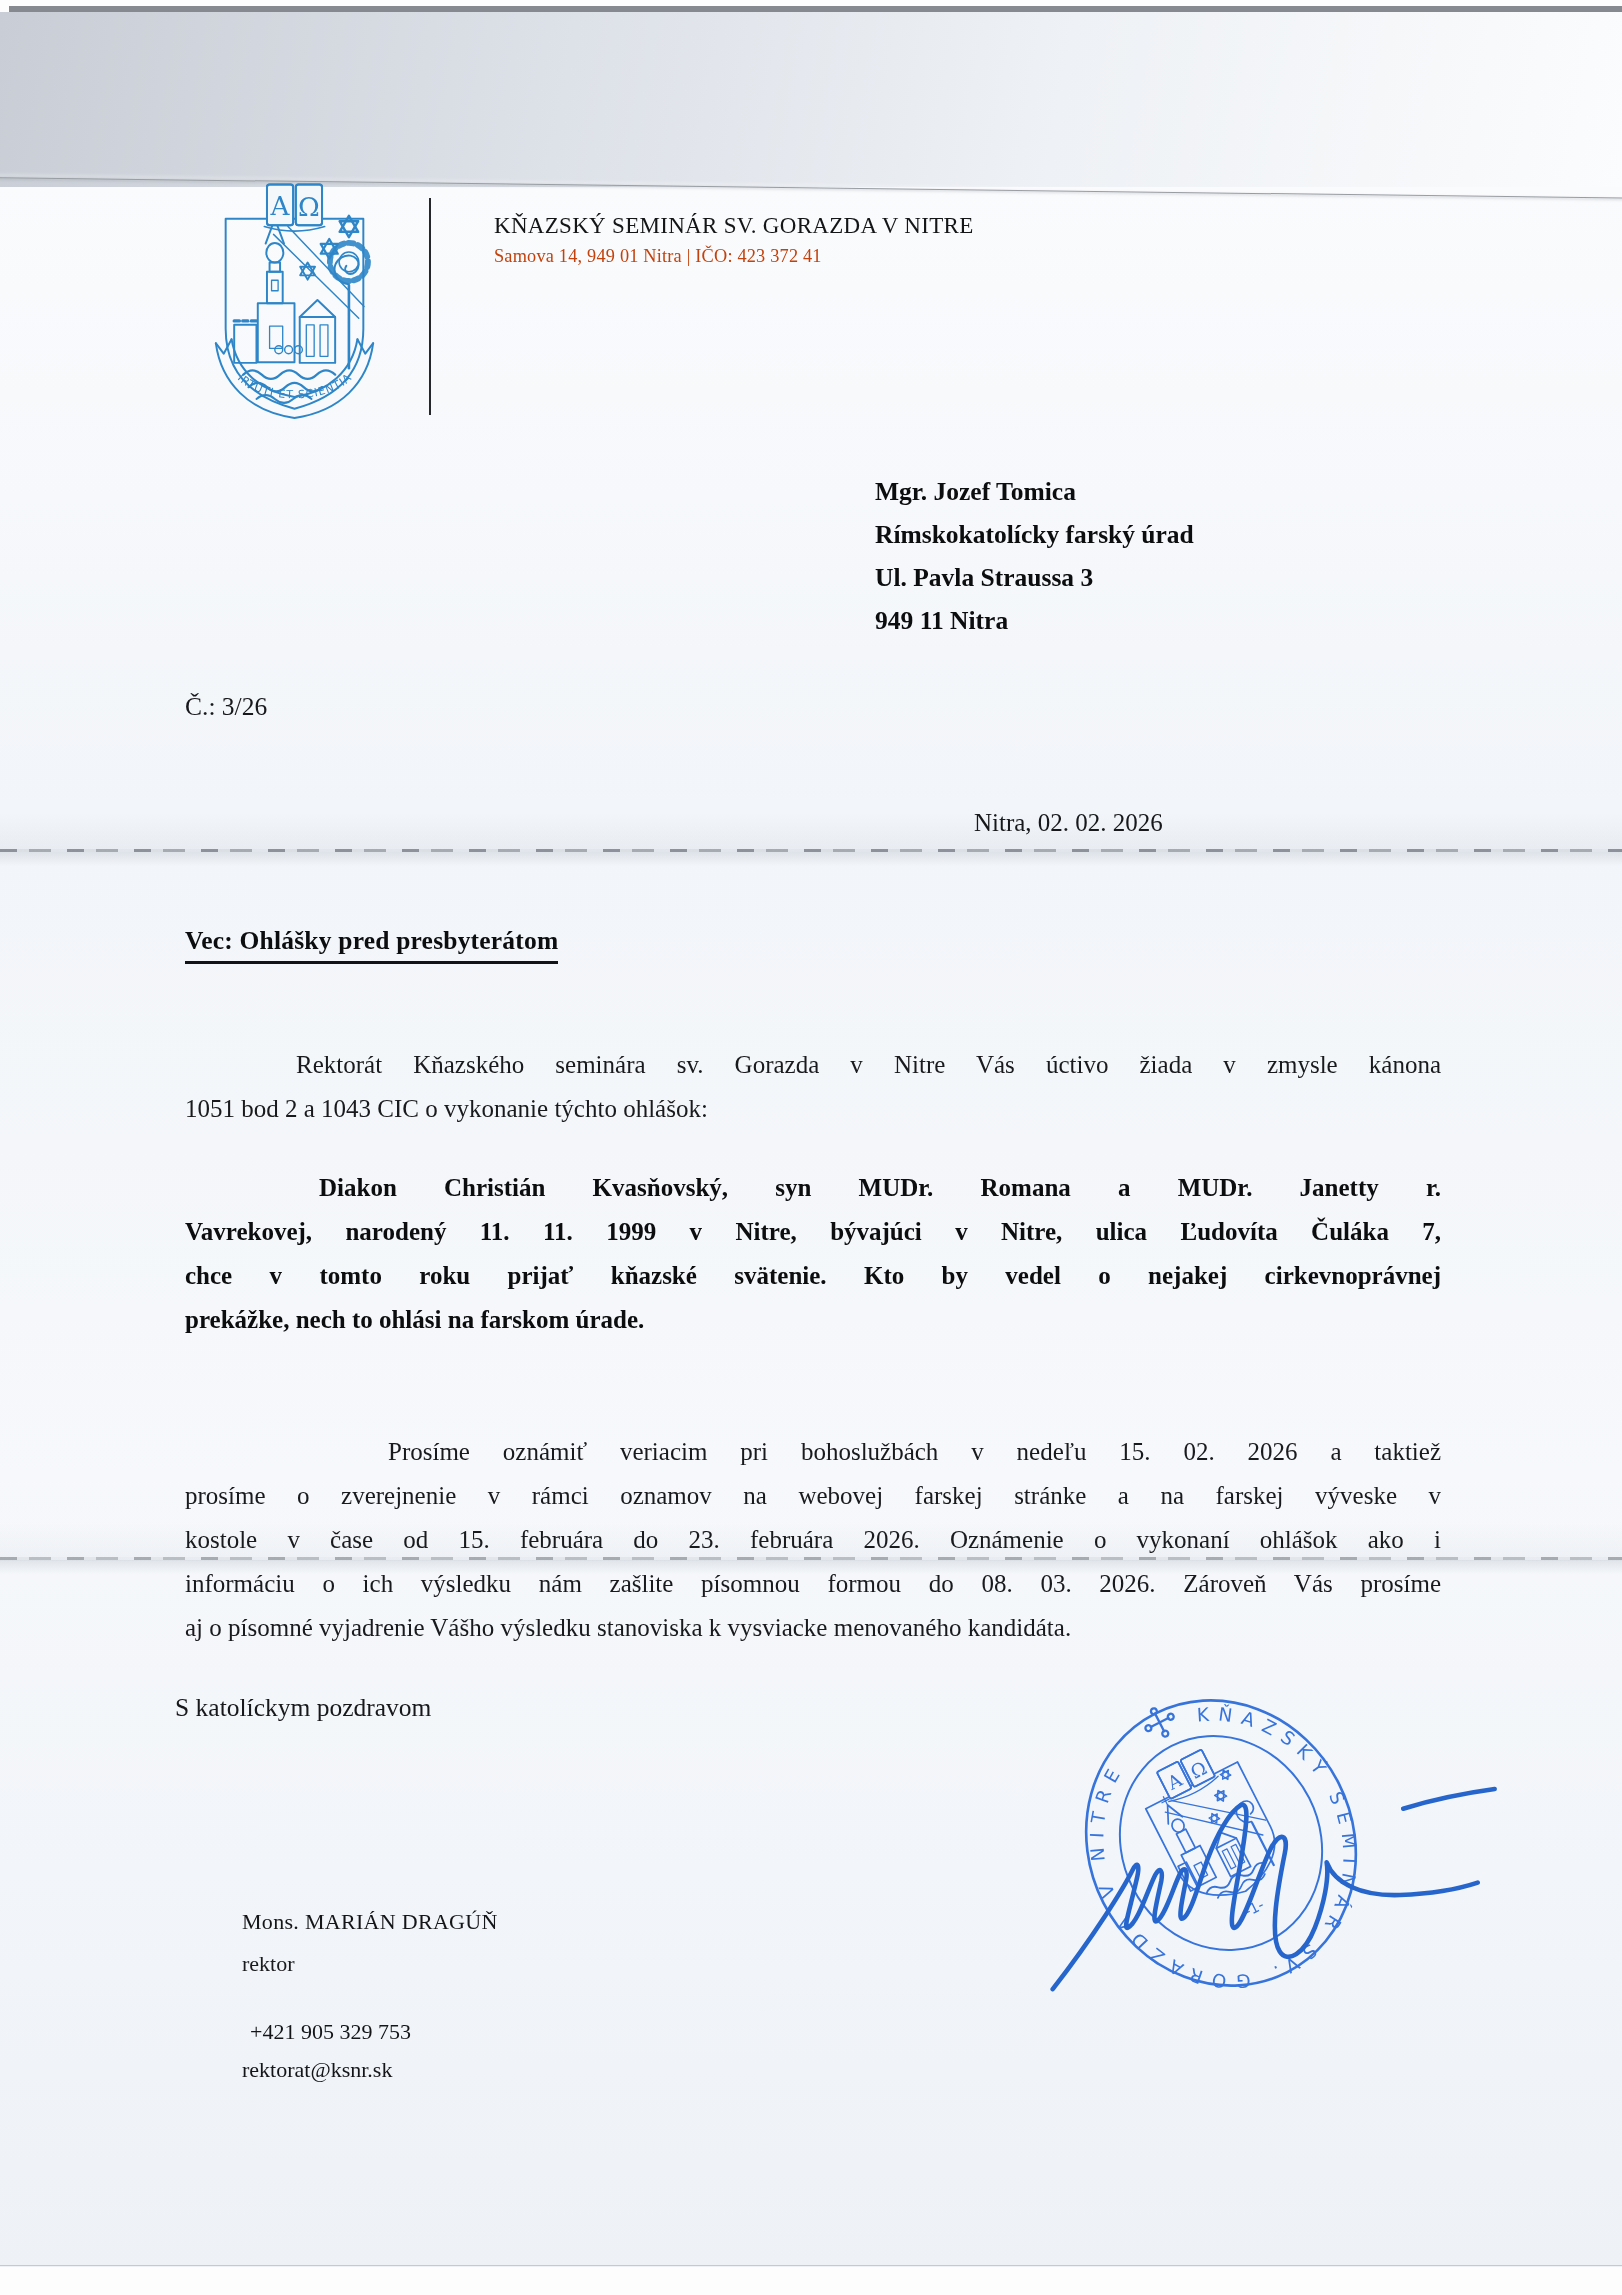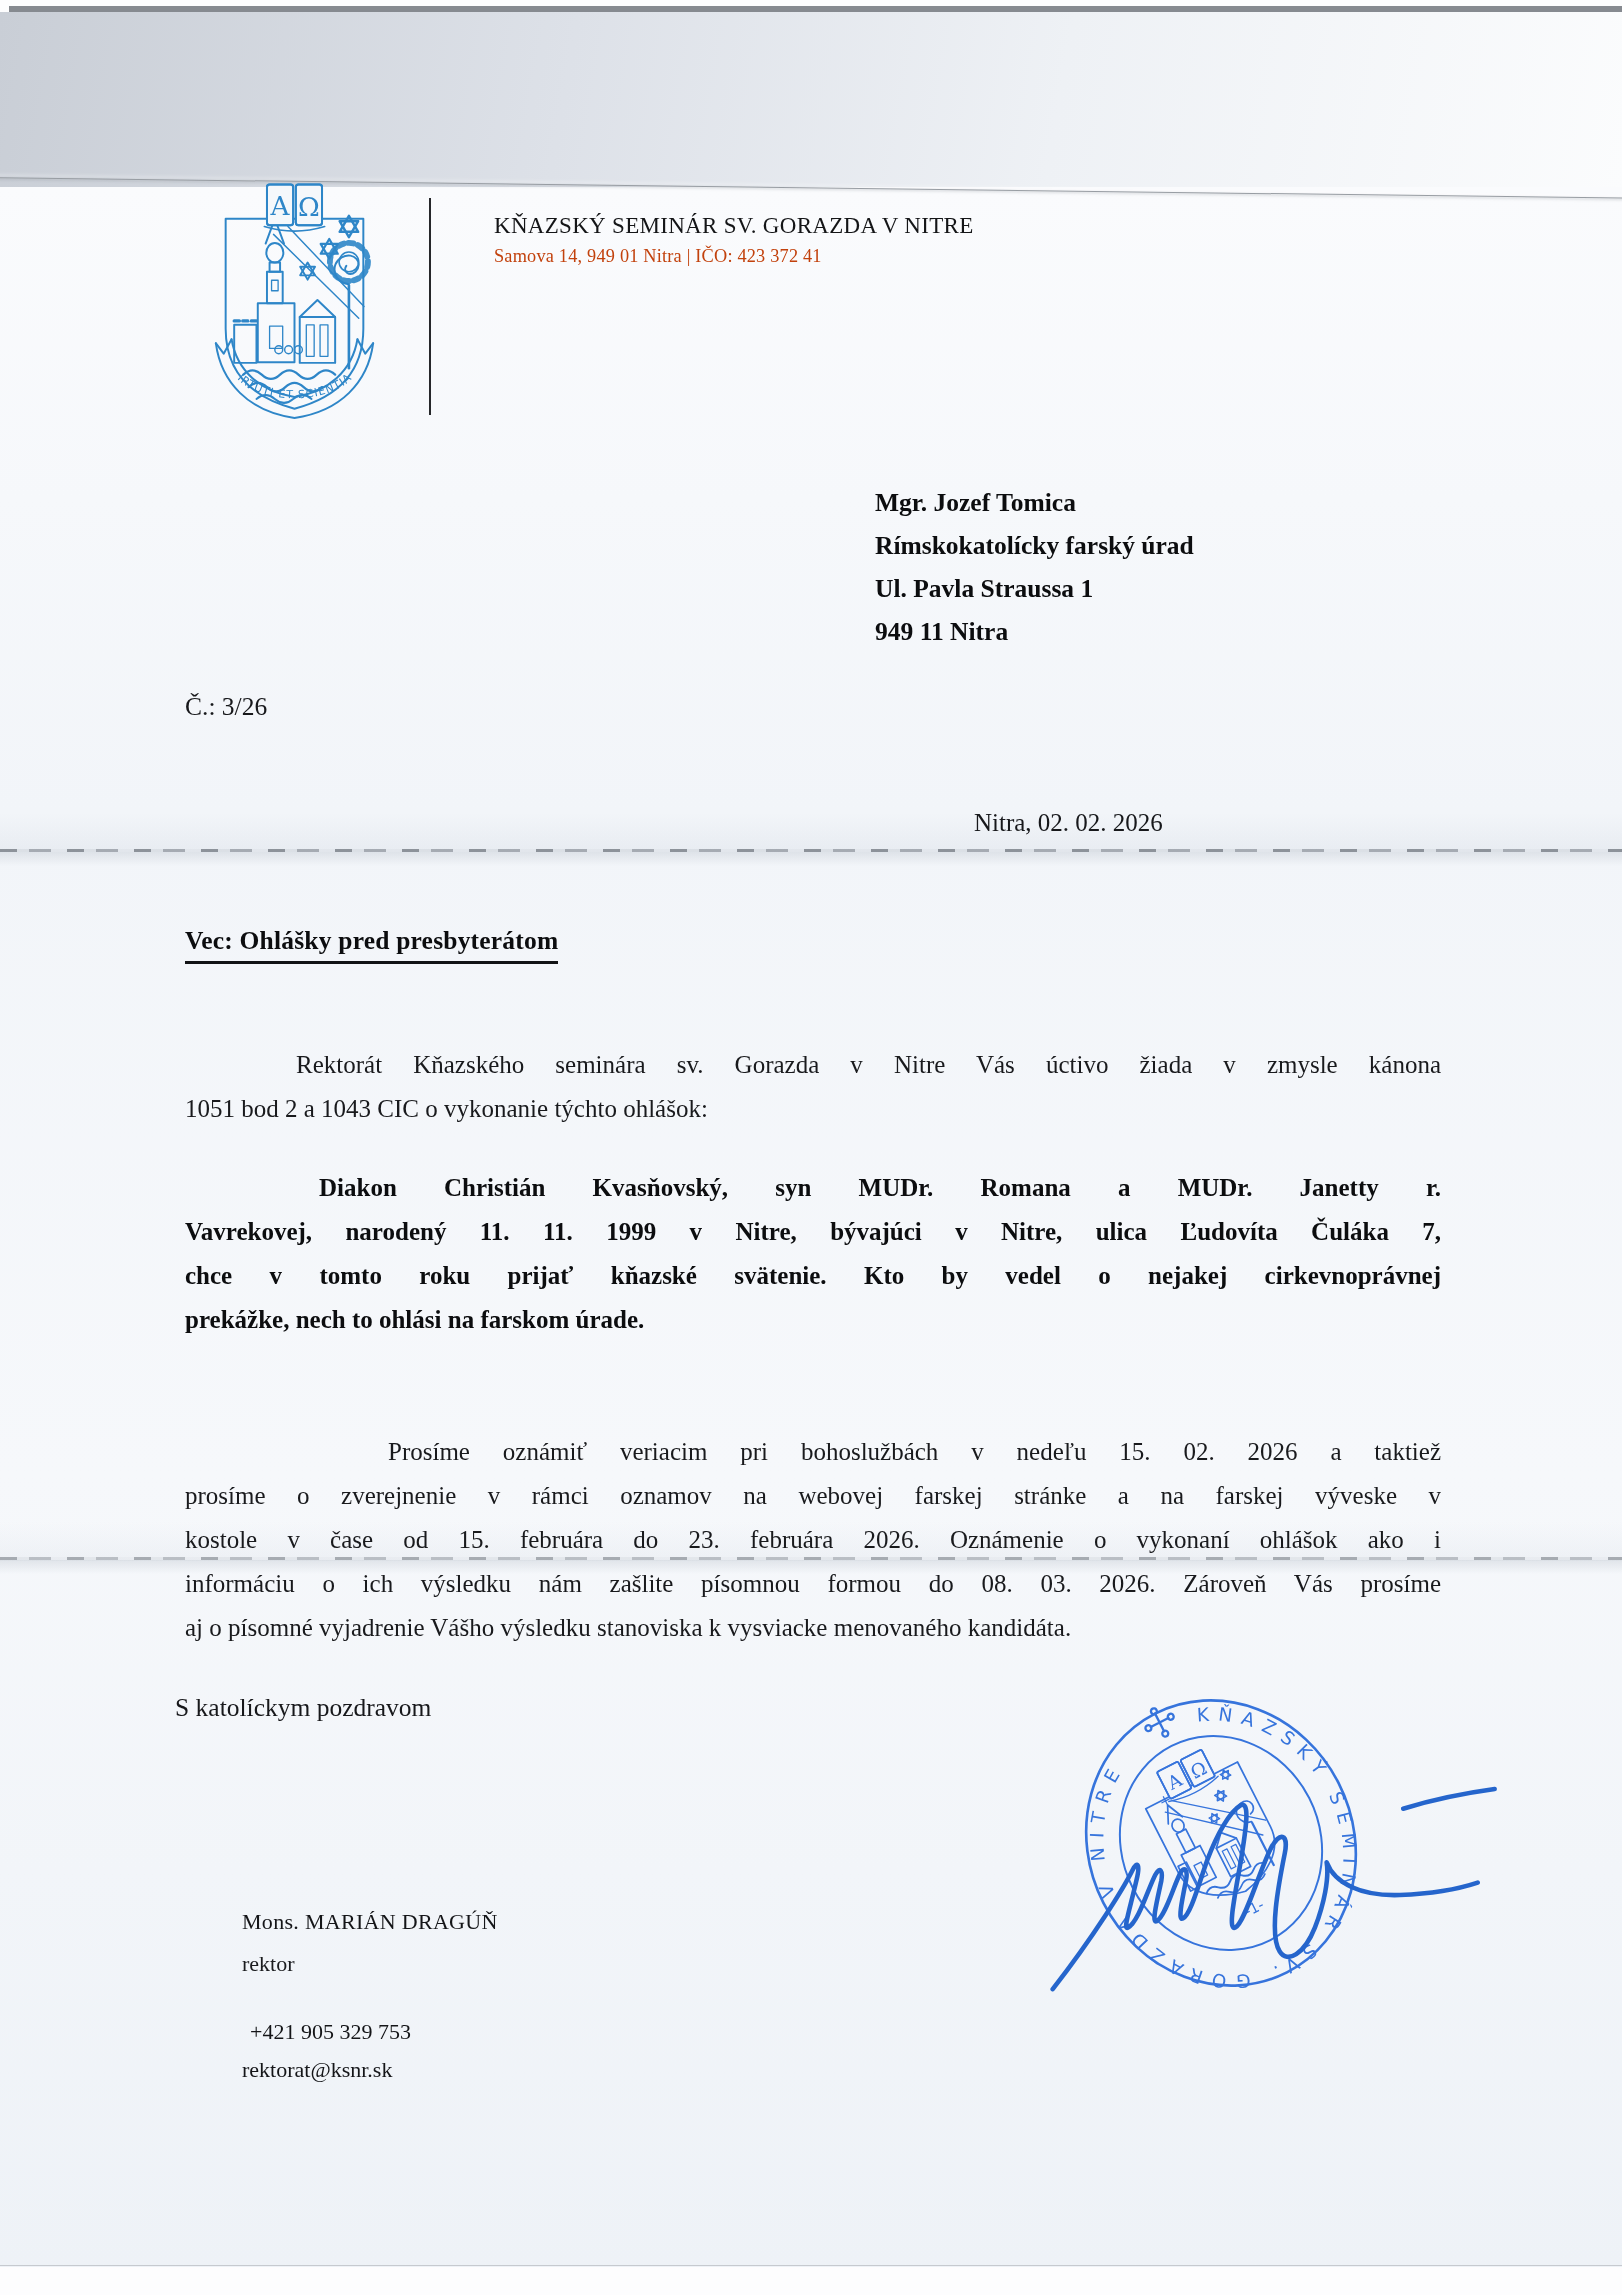--- a/index.html
+++ b/index.html
@@ -30,21 +30,21 @@
   
   .logo-box{position:absolute;left:207px;top:178px;width:175px;height:257px;}
   .divider{position:absolute;left:429px;top:198px;width:2px;height:217px;background:#26272a;}
   .org-name{position:absolute;left:494px;top:213px;font-size:23px;letter-spacing:0.3px;
         color:#141517;white-space:nowrap;}
   .org-addr{position:absolute;left:494px;top:246px;font-size:18.3px;color:#c2410c;
         letter-spacing:0.2px;white-space:nowrap;}
 
   
   .recipient{position:absolute;left:875px;top:470px;font-size:25.5px;font-weight:bold;
-        color:#0c0d0f;line-height:43px;margin-top:11px;}
+        color:#0c0d0f;line-height:43px;}
 
   .ref-no{position:absolute;left:185px;top:692px;font-size:25.5px;color:#17181b;}
   .dateline{position:absolute;left:974px;top:809px;font-size:25px;color:#17181b;}
 
   .subject{position:absolute;left:185px;top:926px;font-size:25.5px;font-weight:bold;
         color:#0c0d0f;border-bottom:3.3px solid #121316;padding-bottom:4.6px;letter-spacing:0.2px;}
 
   
   .para{position:absolute;left:185px;width:1256px;color:#191a1d;}
   .jline{width:100%;font-size:25px;line-height:44px;text-align:justify;
@@ -165,21 +165,21 @@
     </svg>
   </div>
 
   <div class="divider"></div>
   <div class="org-name">KŇAZSKÝ SEMINÁR SV. GORAZDA V NITRE</div>
   <div class="org-addr">Samova 14, 949 01 Nitra | IČO: 423 372 41</div>
 
   <div class="recipient">
     <div>Mgr. Jozef Tomica</div>
     <div>Rímskokatolícky farský úrad</div>
-    <div>Ul. Pavla Straussa 1</div>
+    <div>Ul. Pavla Straussa 3</div>
     <div>949 11 Nitra</div>
   </div>
 
   <div class="ref-no">Č.: 3/26</div>
   <div class="dateline">Nitra, 02. 02. 2026</div>
 
   <div class="subject">Vec: Ohlášky pred presbyterátom</div>
 
   <div class="para" style="top:1035px">
     <div class="jline ind-170">Rektorát Kňazského seminára sv. Gorazda v Nitre Vás úctivo žiada v zmysle kánona</div>

